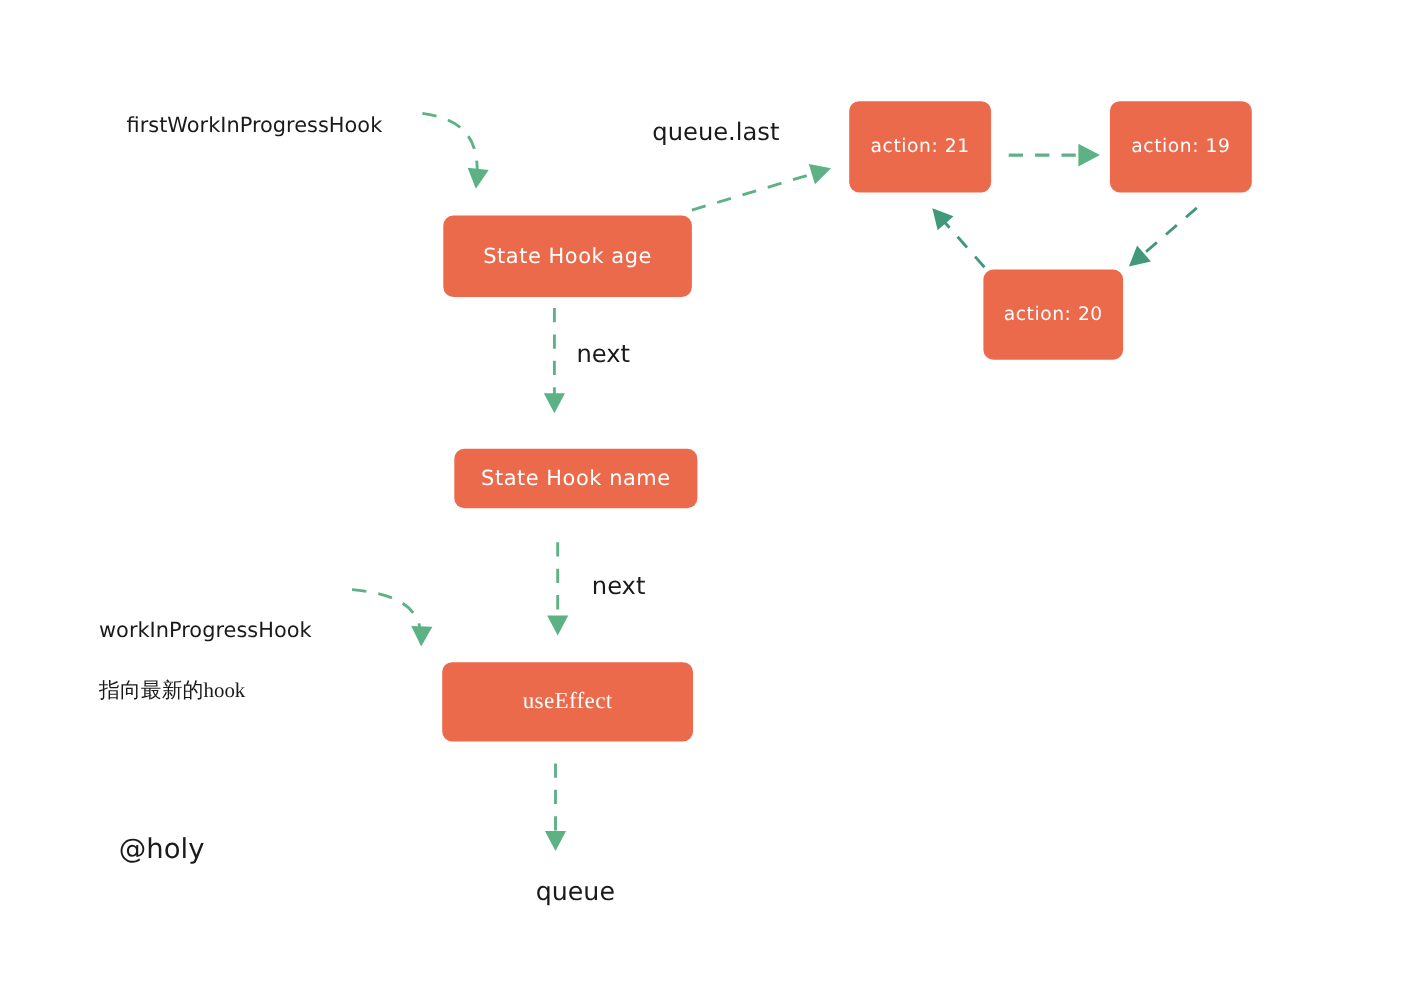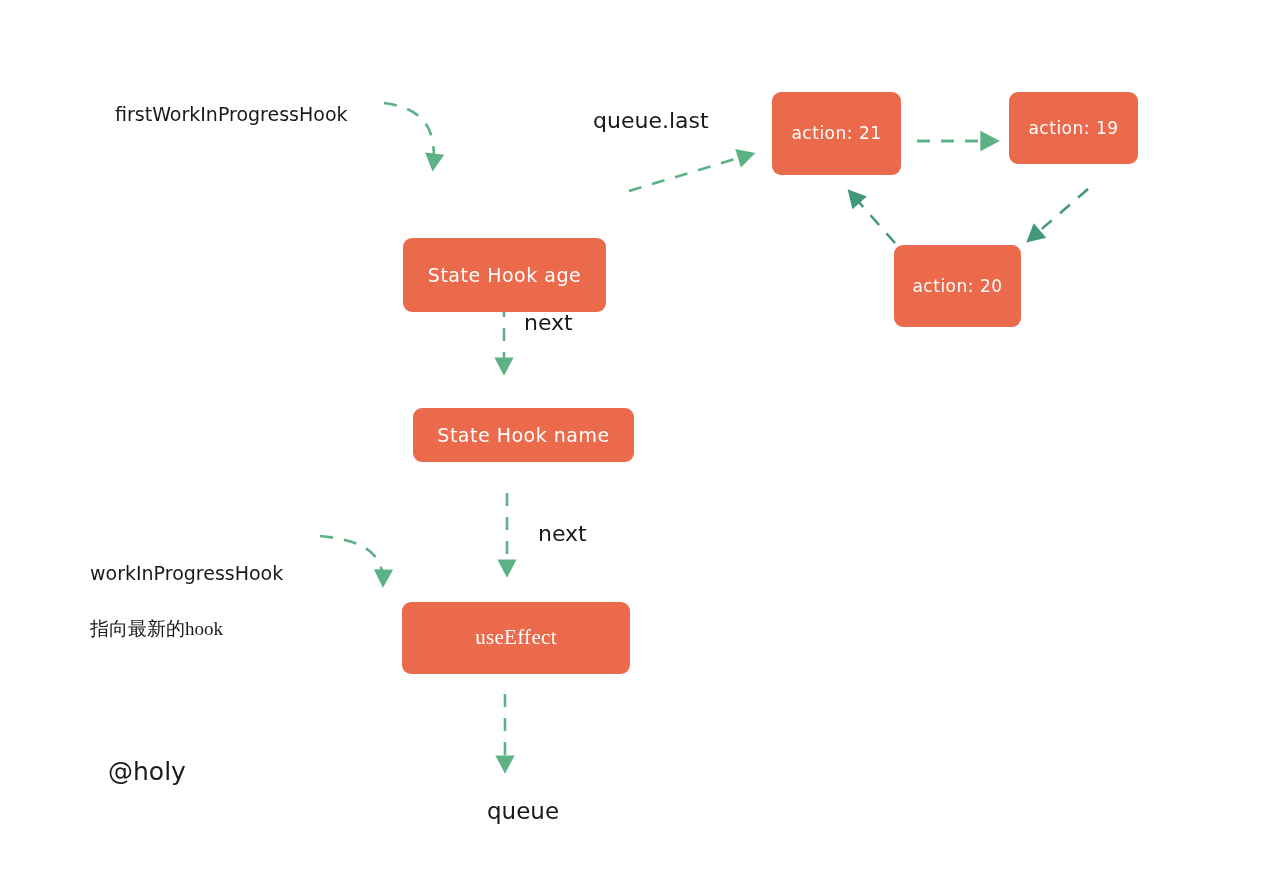--- a/index.html
+++ b/index.html
@@ -135,37 +135,37 @@
 
     <path d="M504,280 L504,372" fill="none" stroke="#5cb185" stroke-width="2.6" stroke-dasharray="13,11" marker-end="url(#ah)"></path>
 
     <path d="M507,493 L507,574" fill="none" stroke="#5cb185" stroke-width="2.6" stroke-dasharray="13,11" marker-end="url(#ah)"></path>
 
     <path d="M320,536 C362,540 384,552 383,584" fill="none" stroke="#5cb185" stroke-width="2.6" stroke-dasharray="13,11" marker-end="url(#ah)"></path>
 
     <path d="M505,694 L505,770" fill="none" stroke="#5cb185" stroke-width="2.6" stroke-dasharray="13,11" marker-end="url(#ah)"></path>
   </svg>
 
-  <div class="node-box hook-node" style="left:403px; top:196px; width:203px; height:74px;margin-top:42px;">
+  <div class="node-box hook-node" style="left:403px; top:196px; width:226px; height:74px;">
     <span class="node-label">State Hook age</span>
   </div>
 
   <div class="node-box hook-node" style="left:413px; top:408px; width:221px; height:54px;">
     <span class="node-label">State Hook name</span>
   </div>
 
   <div class="node-box effect-node" style="left:402px; top:602px; width:228px; height:72px;">
     <span class="node-label">useEffect</span>
   </div>
 
   <div class="node-box action-node" style="left:772px; top:92px; width:129px; height:83px;justify-content:center;">
     <span class="node-label">action: 21</span>
   </div>
 
-  <div class="node-box action-node" style="left:1009px; top:92px; width:129px; height:72px;">
+  <div class="node-box action-node" style="left:1009px; top:92px; width:129px; height:83px;">
     <span class="node-label">action: 19</span>
   </div>
 
   <div class="node-box action-node" style="left:894px; top:245px; width:127px; height:82px;">
     <span class="node-label">action: 20</span>
   </div>
 
   <div class="annot annot-firstwip">firstWorkInProgressHook</div>
 
   <div class="annot annot-queuelast">queue.last</div>

